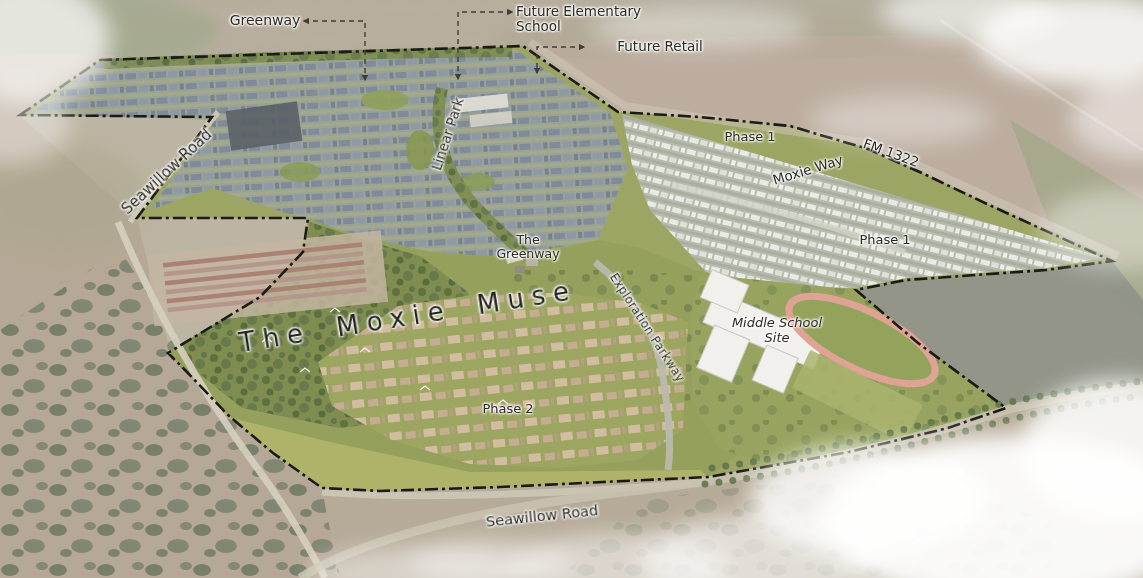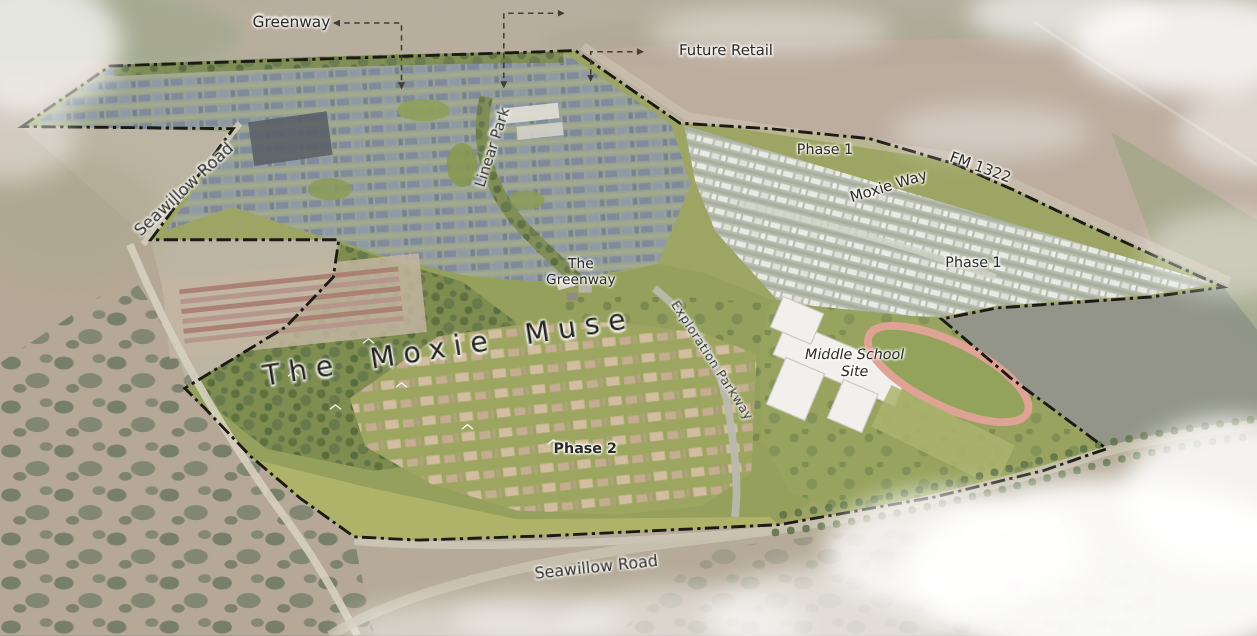--- a/index.html
+++ b/index.html
@@ -206,20 +206,21 @@
     <ellipse cx="900" cy="120" rx="90" ry="25" opacity=".35"></ellipse>
     <ellipse cx="700" cy="28" rx="110" ry="22" opacity=".4"></ellipse>
     <ellipse cx="30" cy="40" rx="80" ry="60" opacity=".7"></ellipse>
     <ellipse cx="10" cy="125" rx="60" ry="40" opacity=".4"></ellipse>
     <ellipse cx="490" cy="562" rx="80" ry="25" opacity=".4"></ellipse>
   </g>
 </svg>
 
 <div class="lbl" style="left:265px;top:21px;transform:translate(-50%,-50%);font-size:14px;">Greenway</div>
 
+<div class="lbl multi" style="left:516px;top:4px;width:128px;font-size:13.5px;text-align:left;">Future Elementary School</div>
 
 <div class="lbl" style="left:660px;top:47px;transform:translate(-50%,-50%);font-size:13.5px;">Future Retail</div>
 
 <div class="lbl" style="left:167px;top:172px;transform:translate(-50%,-50%) rotate(-43deg);font-size:15px;">Seawillow Road</div>
 
 <div class="lbl" style="left:448px;top:134px;transform:translate(-50%,-50%) rotate(-72deg);font-size:13.5px;">Linear Park</div>
 
 <div class="lbl multi" style="left:528px;top:247px;width:70px;transform:translate(-50%,-50%);font-size:12.5px;text-align:center;">The Greenway</div>
 
 <div class="lbl" style="left:750px;top:137px;transform:translate(-50%,-50%);font-size:13px;">Phase 1</div>
@@ -229,17 +230,17 @@
 <div class="lbl" style="left:891px;top:153px;transform:translate(-50%,-50%) rotate(20deg);font-size:13.5px;">FM 1322</div>
 
 <div class="lbl" style="left:885px;top:240px;transform:translate(-50%,-50%);font-size:13px;">Phase 1</div>
 
 <div class="lbl big-name" style="left:408px;top:317px;transform:translate(-50%,-50%) rotate(-9deg);">The Moxie Muse</div>
 
 <div class="lbl" style="left:647px;top:328px;transform:translate(-50%,-50%) rotate(57deg);font-size:11.5px;letter-spacing:.5px;">Exploration Parkway</div>
 
 <div class="lbl multi" style="left:777px;top:331px;width:100px;transform:translate(-50%,-50%);font-size:13px;text-align:center;font-style:italic;">Middle School Site</div>
 
-<div class="lbl" style="left:532px;top:409px;transform:translate(-50%,-50%);font-size:13px;font-weight:bold;">Phase 2</div>
+<div class="lbl" style="left:508px;top:409px;transform:translate(-50%,-50%);font-size:13px;">Phase 2</div>
 
 <div class="lbl" style="left:542px;top:516px;transform:translate(-50%,-50%) rotate(-6deg);font-size:14.5px;">Seawillow Road</div>
 
 </div>
 
 </body></html>

